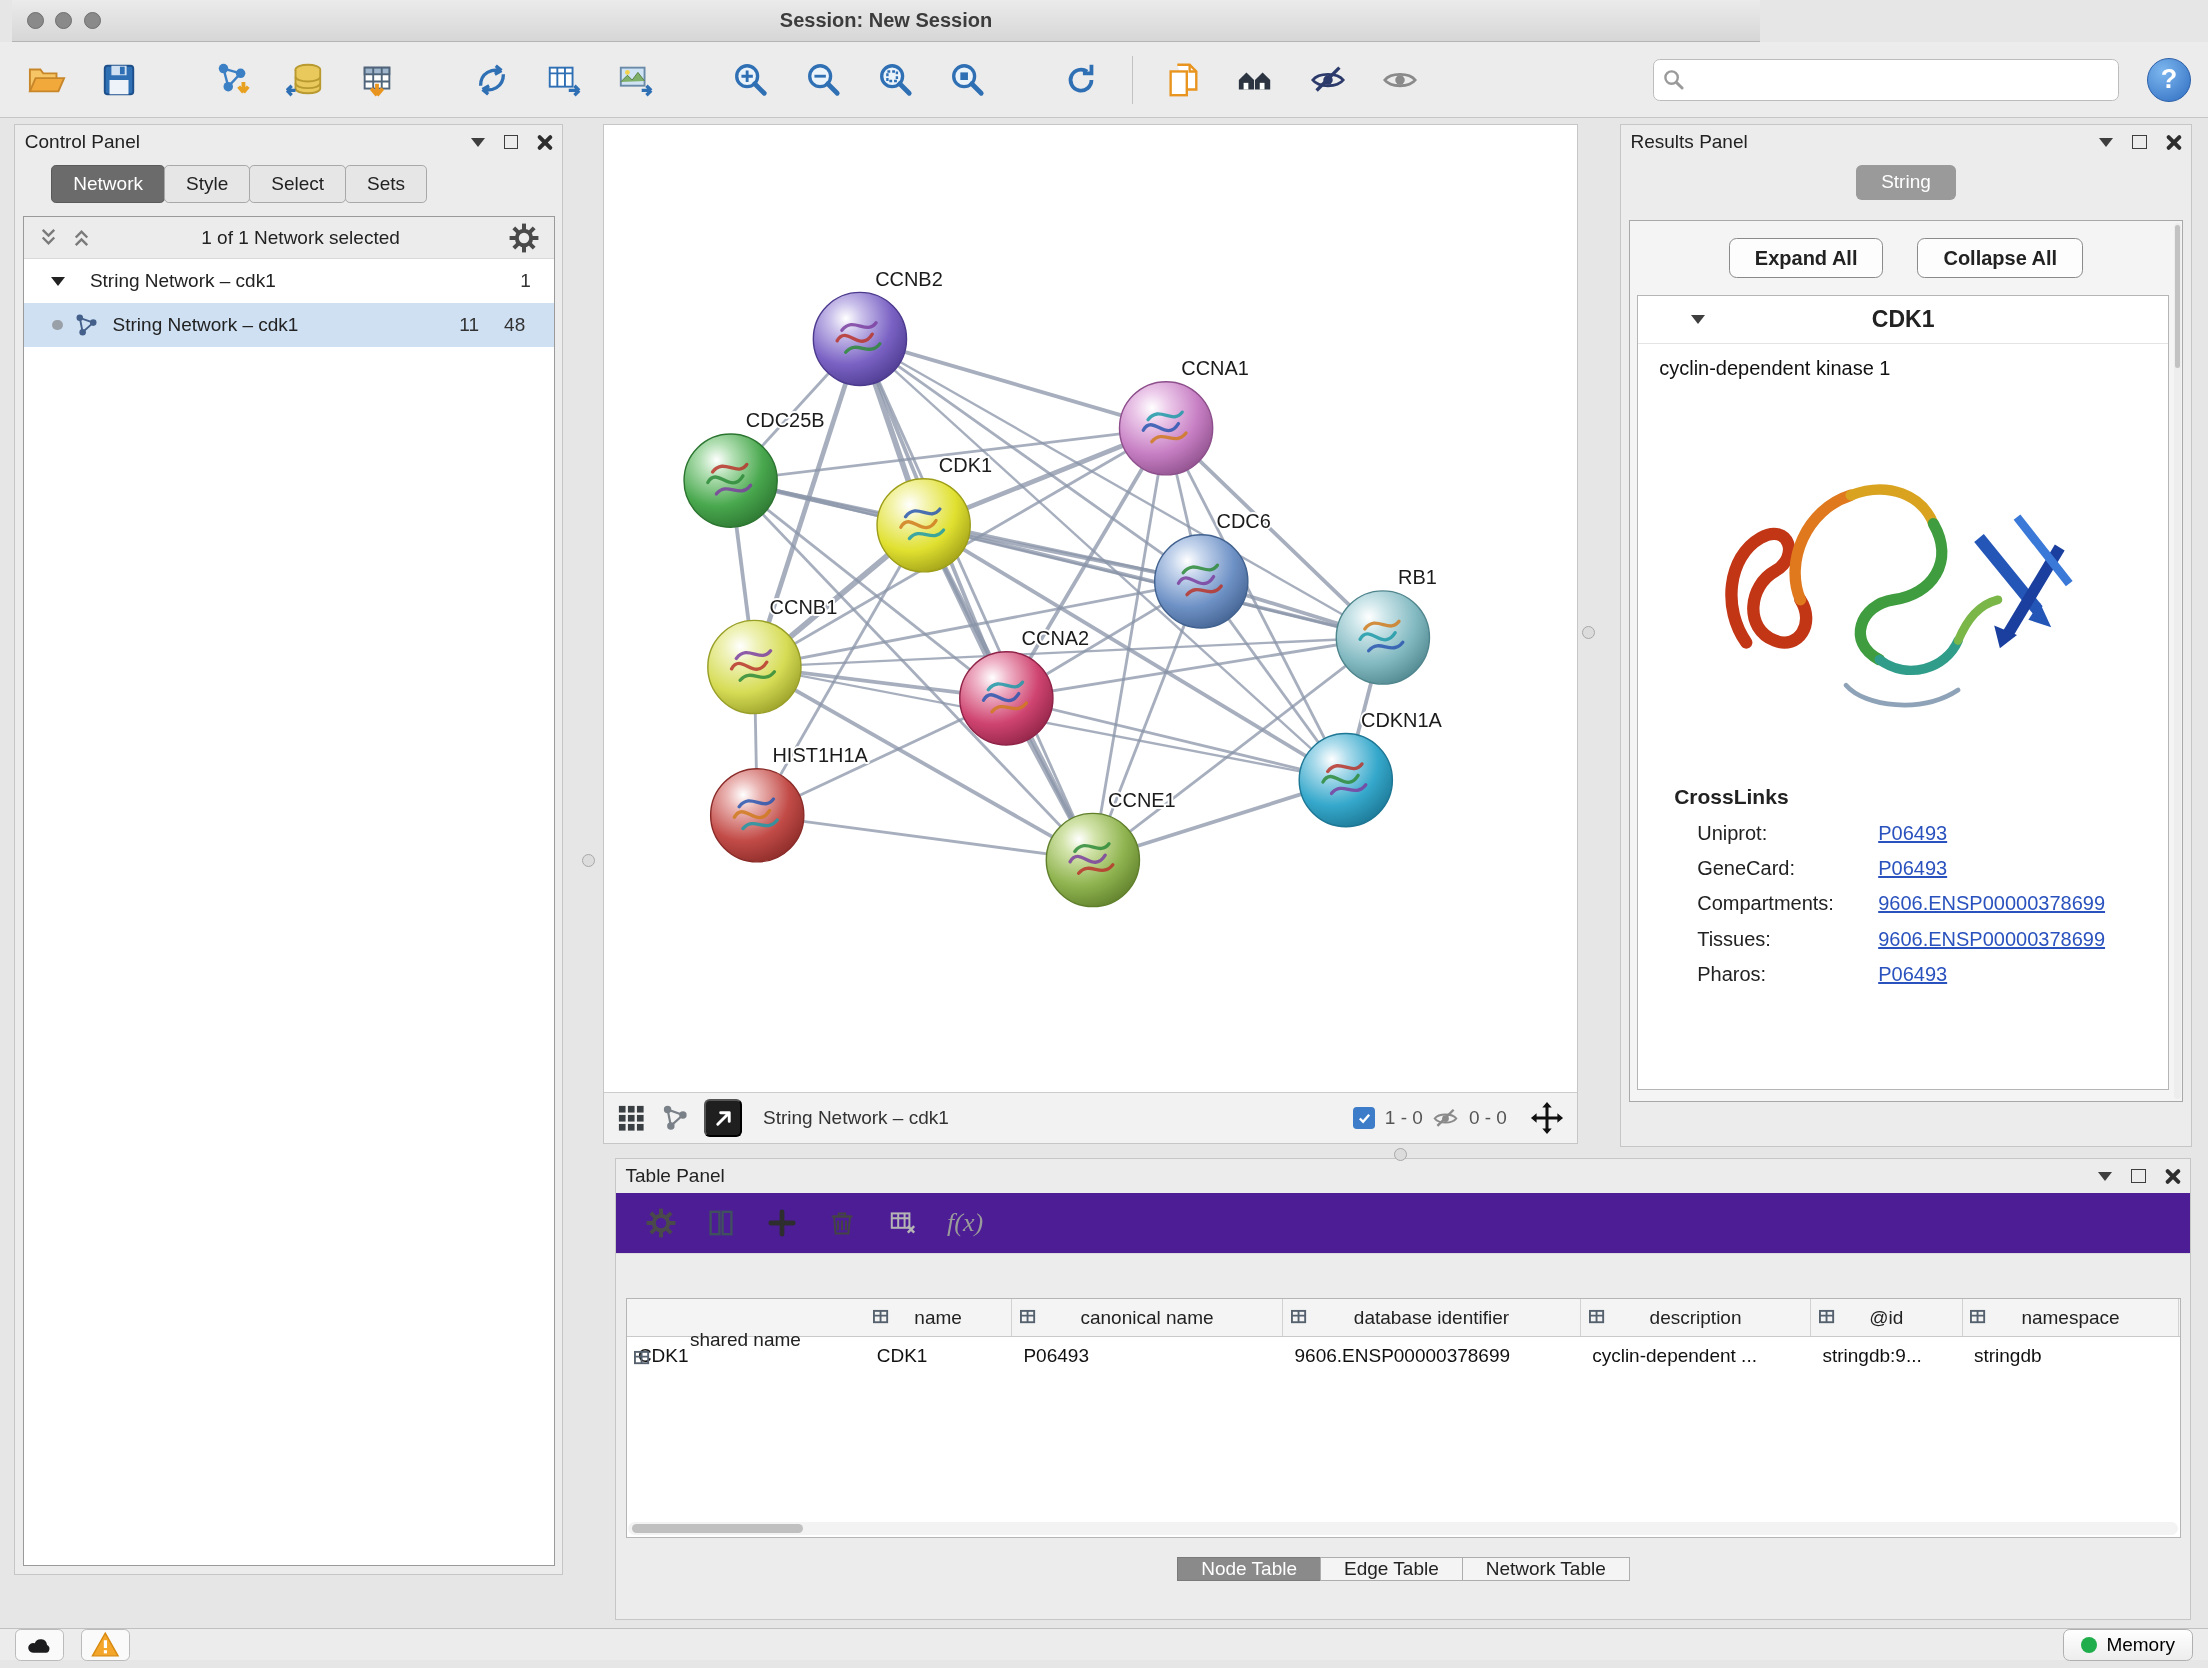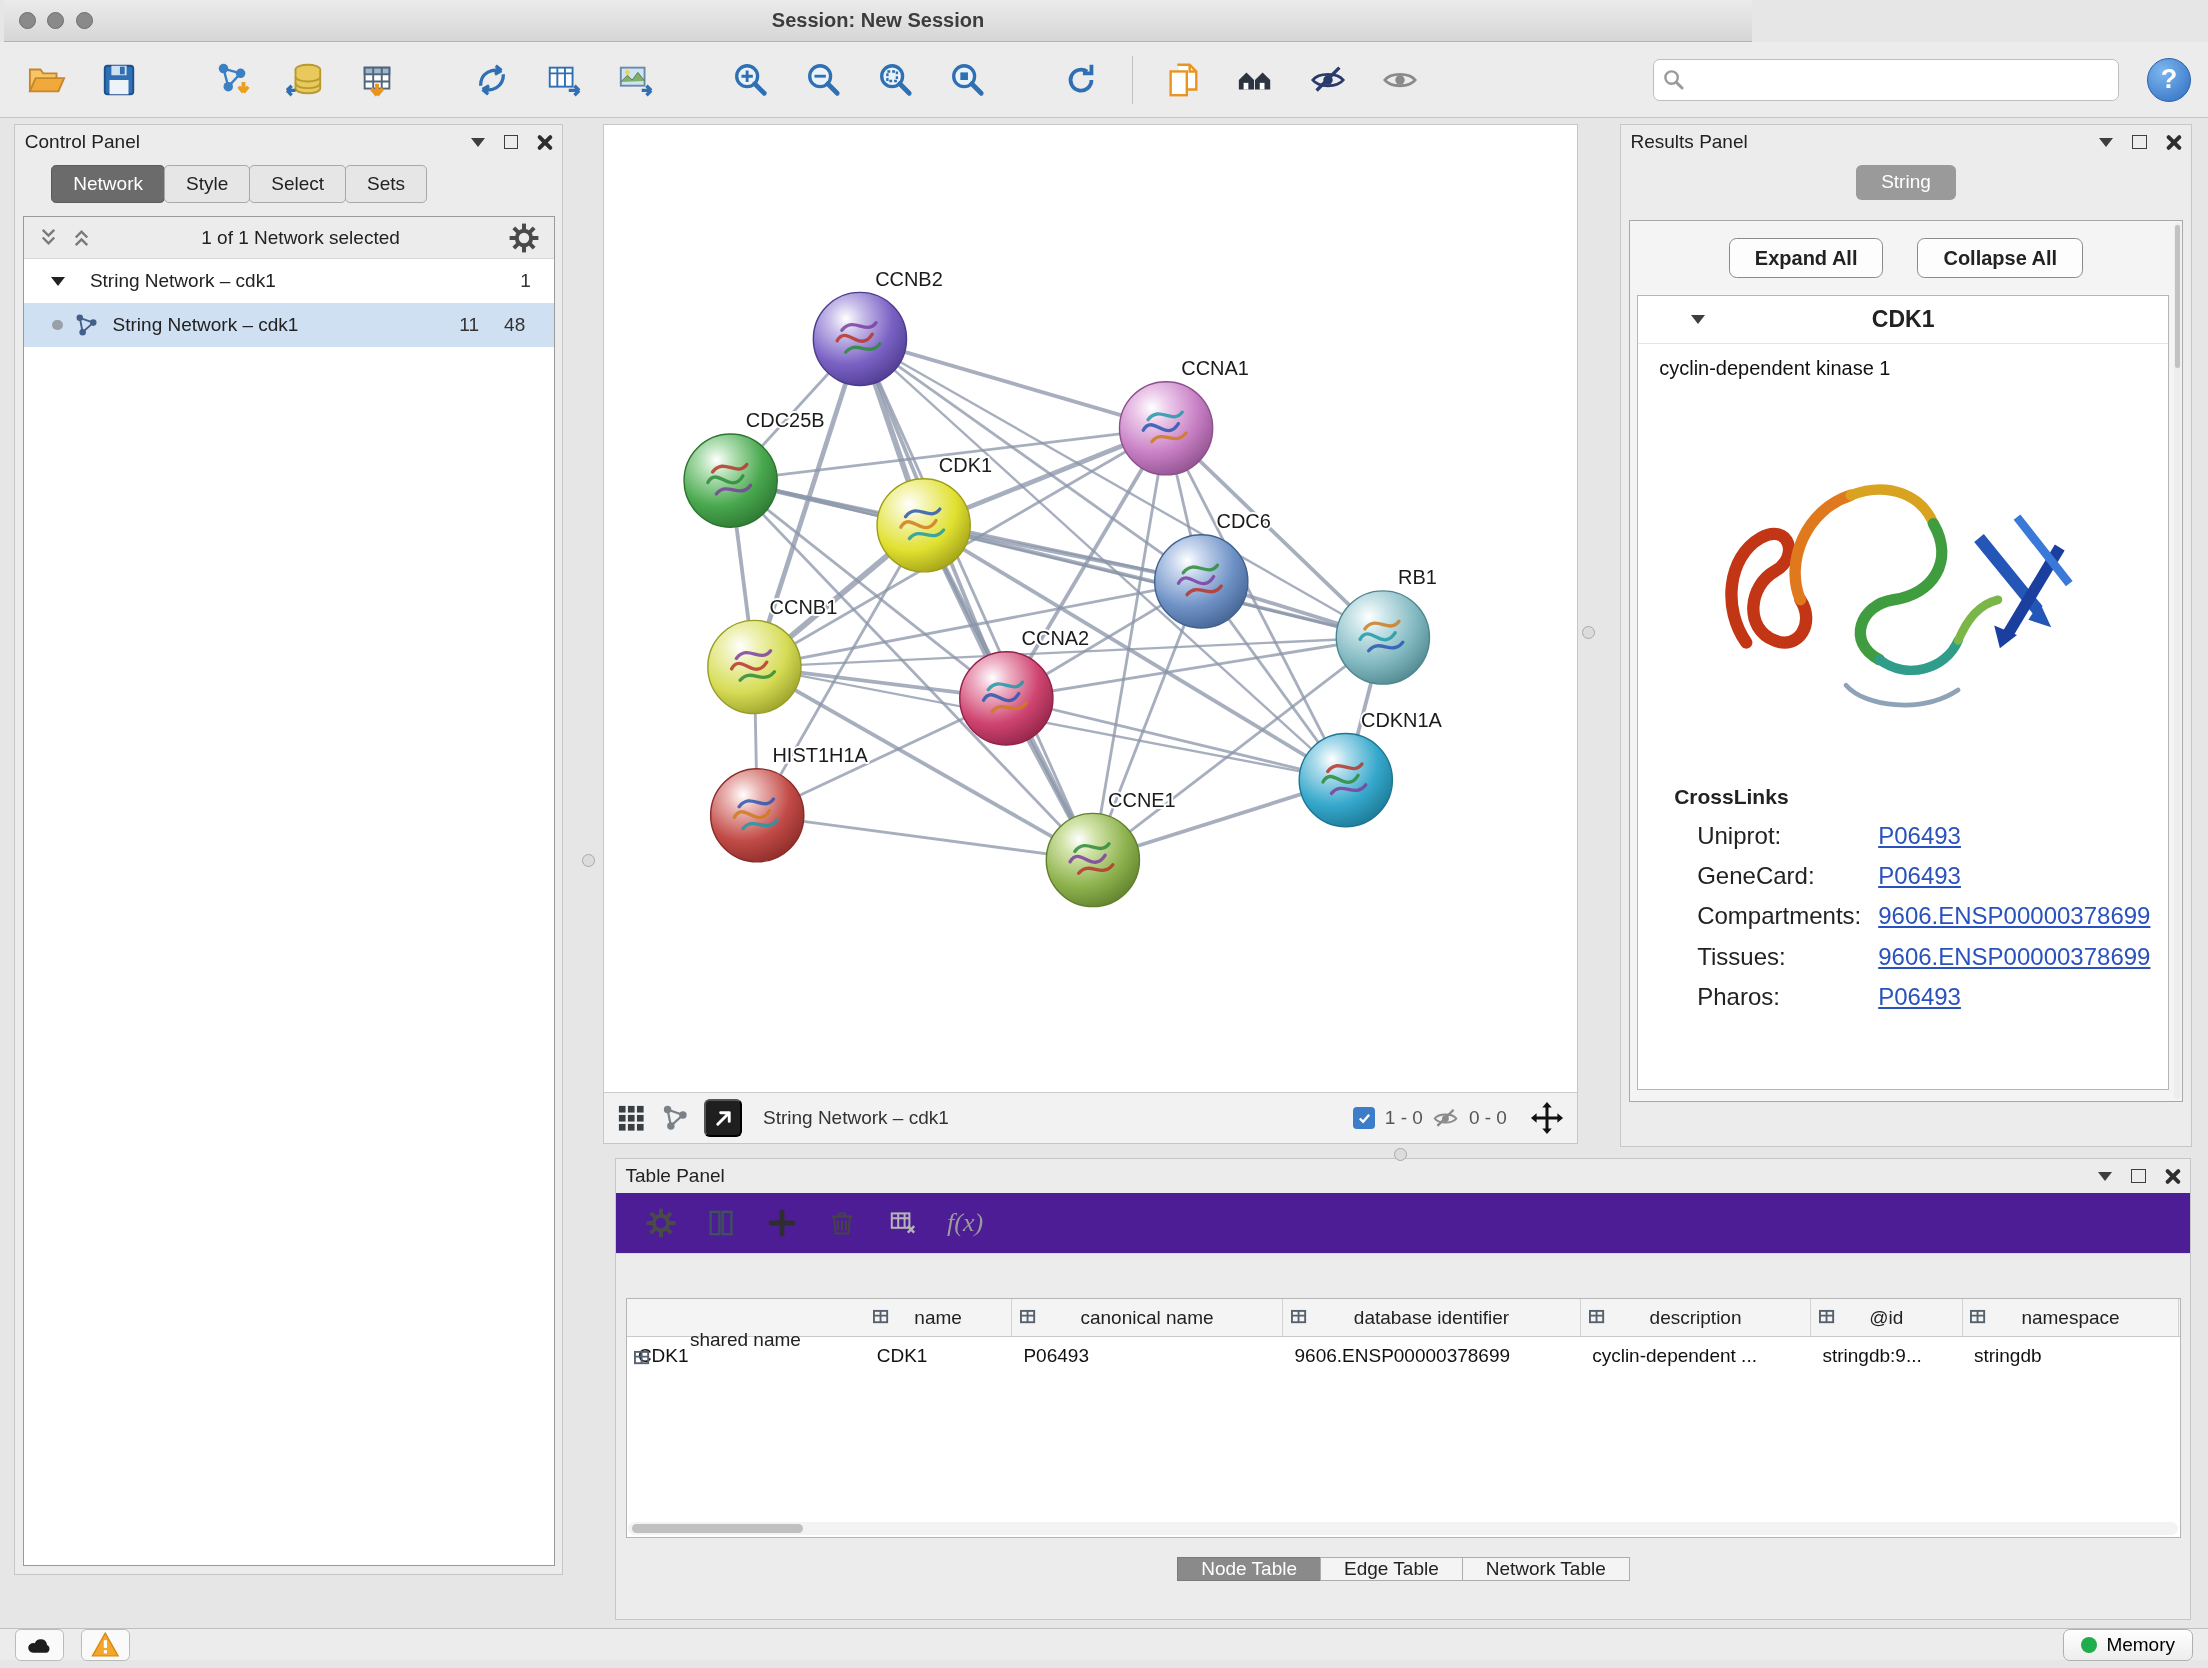--- a/index.html
+++ b/index.html
@@ -6,21 +6,21 @@
   html,body { width:2208px; height:1668px; }
   body {
     font-family:"Liberation Sans", sans-serif;
     background:#e6e6e6;
     position:relative;
     overflow:hidden;
     color:#222;
   }
   
   .titlebar {
-    position:absolute; left:4px; top:0; width:1748px; height:42px;
+    position:absolute; left:12px; top:0; width:1748px; height:42px;
     background:linear-gradient(#ebebeb,#d6d6d6);
     border-bottom:1px solid #b4b4b4;
     display:flex; align-items:center; justify-content:center;
   }
   .traffic { position:absolute; left:15px; top:12.4px; display:flex; gap:11.4px; }
   .light { width:17px; height:17px; border-radius:50%; background:#8a8a8a; border:1px solid #6e6e6e; }
   .wtitle { font-size:20px; font-weight:bold; color:#3c3c3c; }
   
   .toolbar {
     position:absolute; left:0; top:42px; width:2208px; height:76px;
@@ -90,21 +90,21 @@
   .rp-box { position:absolute; left:7.6px; right:7.6px; top:95px; bottom:44px; background:#f4f4f4; border:1px solid #a8a8a8; }
   .rp-buttons { display:flex; justify-content:center; gap:34px; padding:17px 0 13.3px 0;align-items:flex-end; }
   .rp-btn { background:#fdfdfd; border:1.9px solid #8a8a8a; border-radius:7.6px; font-size:20px; font-weight:bold; color:#222; padding:7.6px 25px; cursor:pointer; font-family:"Liberation Sans",sans-serif; }
   .rp-card { position:absolute; left:7.6px; right:13.3px; top:74px; bottom:11.4px; background:#fff; border:1px solid #b5b5b5; overflow:hidden; }
   .rp-card-header { position:relative; height:48px; display:flex; align-items:center; justify-content:center; border-bottom:1px solid #e4e4e4; }
   .rp-card-header .tri-down { position:absolute; left:53px; }
   .gene-name { font-size:23px; font-weight:bold; }
   .gene-desc { font-size:20px; padding:13.3px 0 0 21px; color:#111; }
   .ribbon-wrap { display:flex; justify-content:center; margin-top:25px; }
   .crosslinks-h { font-size:21px; font-weight:bold; padding:38px 0 0 36px; }
-  .cl-row { display:flex; font-size:24px; padding:12.4px 0 0 59px; }
+  .cl-row { display:flex; font-size:20px; padding:12.4px 0 0 59px; }
   .cl-label { width:181px; color:#222; }
   .cl-value { color:#2a52be; text-decoration:underline; cursor:pointer; }
   .rp-vscroll { position:absolute; right:1px; top:1.9px; bottom:1.9px; width:7.6px; background:#ededed; border-radius:3.8px; }
   .rp-vthumb { position:absolute; right:1px; top:1.9px; width:5.7px; height:143px; background:#c2c2c2; border-radius:2.9px; }
   
   .table-panel { position:absolute; left:615px; top:1158px; width:1576px; height:462px; background:#ececec; border:1px solid #c6c6c6; }
   .tp-toolbar { height:61px; display:flex; align-items:center; gap:28.5px; padding-left:28.5px; background:#4c1d95; border-bottom:1px solid #dcdcdc; }
   .fx { font-family:"Liberation Serif", serif; font-style:italic; font-size:26px; color:#9a9a9a; }
   .tp-table { position:absolute; left:9.5px; right:9.5px; top:139px; height:240px; background:#fff; border:1px solid #b5b5b5; overflow:hidden; }
   .thead { display:flex; height:38px; background:#f4f4f4; border-bottom:1px solid #c9c9c9; }

